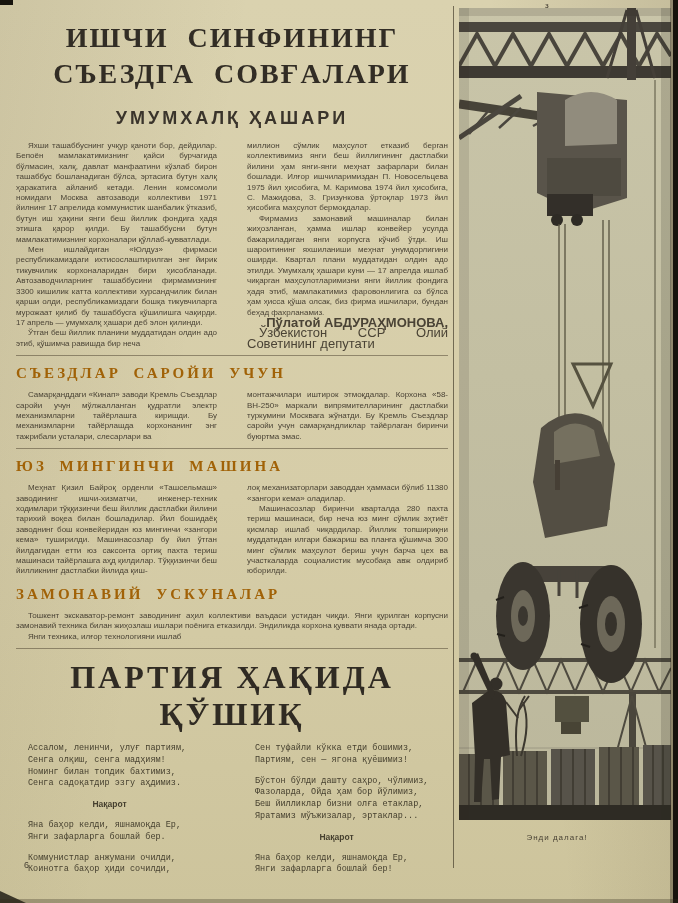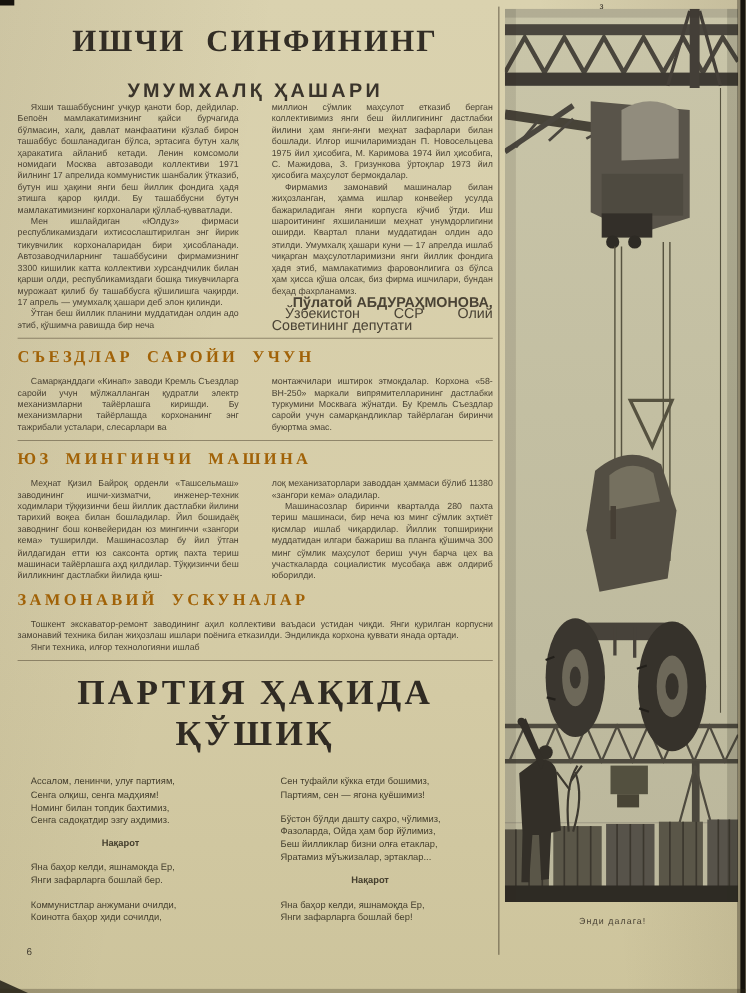--- a/index.html
+++ b/index.html
@@ -14,41 +14,41 @@
     color:#453f33;
   }
   .article-area { position:absolute; left:16px; top:8px; width:432px; }
   .headline {
     font-family:"Liberation Serif", serif; font-weight:bold;
     font-size:28px; line-height:36px; text-align:center;
     letter-spacing:2px; word-spacing:10px; color:#322d25; margin-top:12px;
   }
   .hashar-title {
     font-size:18px; font-weight:bold; letter-spacing:3px; text-align:center;
-    color:#3a342b; margin:16px 0 0;
+    color:#3a342b; margin:16px 0 12px;
   }
   .serif-head {
     font-family:"Liberation Serif", serif; font-weight:bold; font-size:15px;
     letter-spacing:3px; word-spacing:6px; text-align:left; color:#a16207;
     margin:9px 0 8px;
   }
   .poem-title {
     font-family:"Liberation Serif", serif; font-weight:bold; font-size:32px;
     letter-spacing:3px; text-align:center; color:#302b23; margin:10px 0 10px;
   }
   .cols { display:flex; gap:30px; }
   .col { flex:1; font-size:8px; line-height:10.4px; text-align:justify; color:#4a4335; }
   .col p { margin:0; text-indent:12px; }
   .col p.cont { text-indent:0; }
   .byline-name { text-align:right; font-weight:bold; font-size:13px; margin-top:5px; text-indent:0; }
   .byline-role { font-size:13px; text-indent:16px; }
   .rule { border:none; border-top:1px solid rgba(85,75,55,0.55); margin:6px 0 4px; }
   .poem-cols { display:flex; gap:22px; margin-top:2px; }
   .poem-col { flex:1; font-size:8.5px; line-height:11.8px; color:#46402f; padding-left:12px; }
-  .stanza { white-space:pre-line; margin:10px 0 9px; }
+  .stanza { white-space:pre-line; margin:0 0 9px;font-family:Liberation Mono, monospace; }
   .refrain-label { text-align:center; font-weight:bold; margin:2px 0 9px; padding-right:30px; }
   .v-divider { position:absolute; left:453px; top:6px; width:1px; height:862px; background:rgba(60,52,36,0.65); }
   .photo-col { position:absolute; left:459px; top:8px; width:196px; }
   .photo-frame { width:212px; height:812px; display:block; }
   .photo-caption { text-align:center; font-size:8px; letter-spacing:1px; color:#4a4335; margin-top:13px; }
   .page-number { position:absolute; left:24px; top:860px; font-size:9px; color:#453f33; }
   .corner-mark { position:absolute; left:545px; top:1px; font-size:8px; color:#3a342b; }
   .edge-right { position:absolute; right:0; top:0; width:5px; height:903px; background:#16130d; }
   .edge-right-soft { position:absolute; right:5px; top:0; width:3px; height:903px; background:rgba(40,34,22,0.35); }
   .corner-tl { position:absolute; left:0; top:0; width:13px; height:5px; background:#16130d; }
@@ -56,20 +56,21 @@
     background:#221e15; clip-path:polygon(0 30%, 100% 100%, 0 100%); opacity:0.85; }
   .edge-bottom { position:absolute; left:0; top:899px; width:678px; height:4px; background:rgba(50,43,28,0.30); }
 </style>
 </head>
 <body>
 
 <div class="article-area">
 
   <div class="headline">
     <div>ИШЧИ СИНФИНИНГ</div>
+    <div>СЪЕЗДГА СОВҒАЛАРИ</div>
   </div>
 
   <div class="hashar-title">УМУМХАЛҚ ҲАШАРИ</div>
   <div class="cols">
     <div class="col">
       <p>Яхши ташаббуснинг учқур қаноти бор, дейдилар. Бепоён мамлакатимизнинг қайси бурчагида бўлмасин, халқ, давлат манфаатини кўзлаб бирон ташаббус бошланадиган бўлса, эртасига бутун халқ ҳаракатига айланиб кетади. Ленин комсомоли номидаги Москва автозаводи коллективи 1971 йилнинг 17 апрелида коммунистик шанбалик ўтказиб, бутун иш ҳақини янги беш йиллик фондига ҳадя этишга қарор қилди. Бу ташаббусни бутун мамлакатимизнинг корхоналари қўллаб-қувватлади.</p>
       <p>Мен ишлайдиган «Юлдуз» фирмаси республикамиздаги ихтисослаштирилган энг йирик тикувчилик корхоналаридан бири ҳисобланади. Автозаводчиларнинг ташаббусини фирмамизнинг 3300 кишилик катта коллективи хурсандчилик билан қарши олди, республикамиздаги бошқа тикувчиларга мурожаат қилиб бу ташаббусга қўшилишга чақирди. 17 апрель — умумхалқ ҳашари деб элон қилинди.</p>
       <p>Ўтган беш йиллик планини муддатидан олдин адо этиб, қўшимча равишда бир неча</p>
     </div>
     <div class="col">

